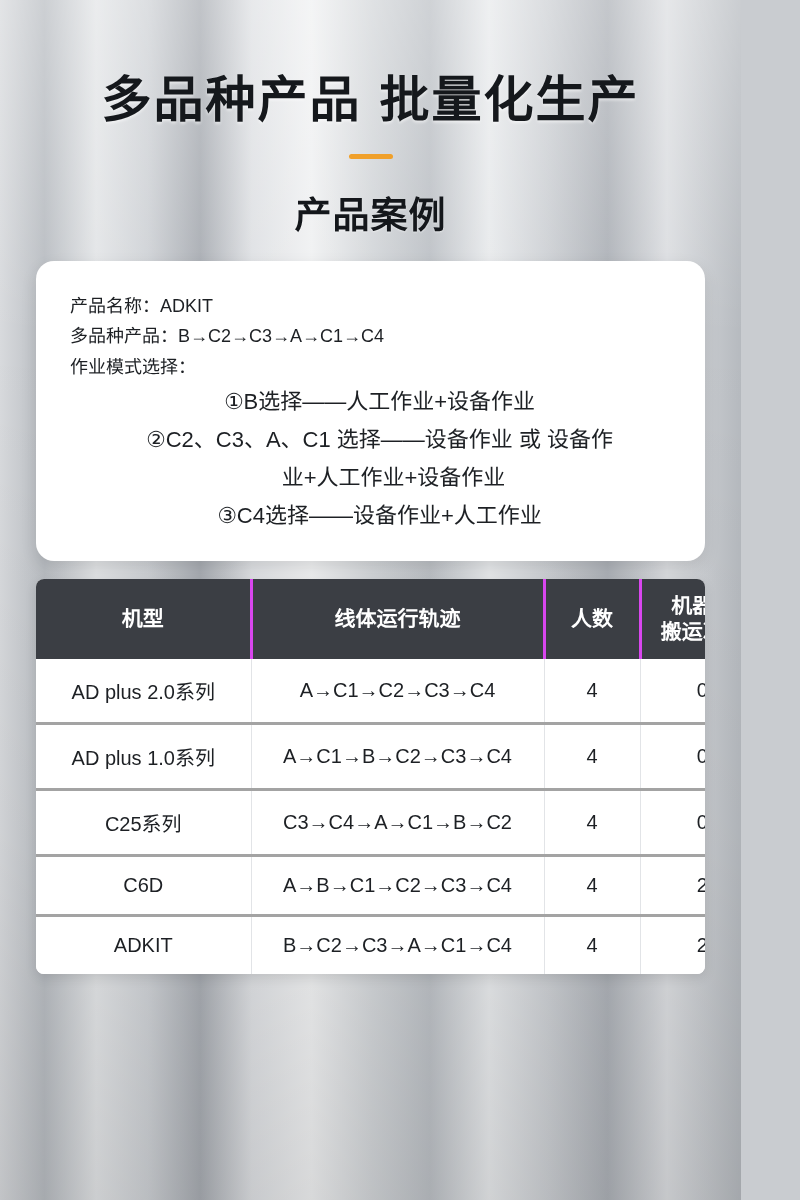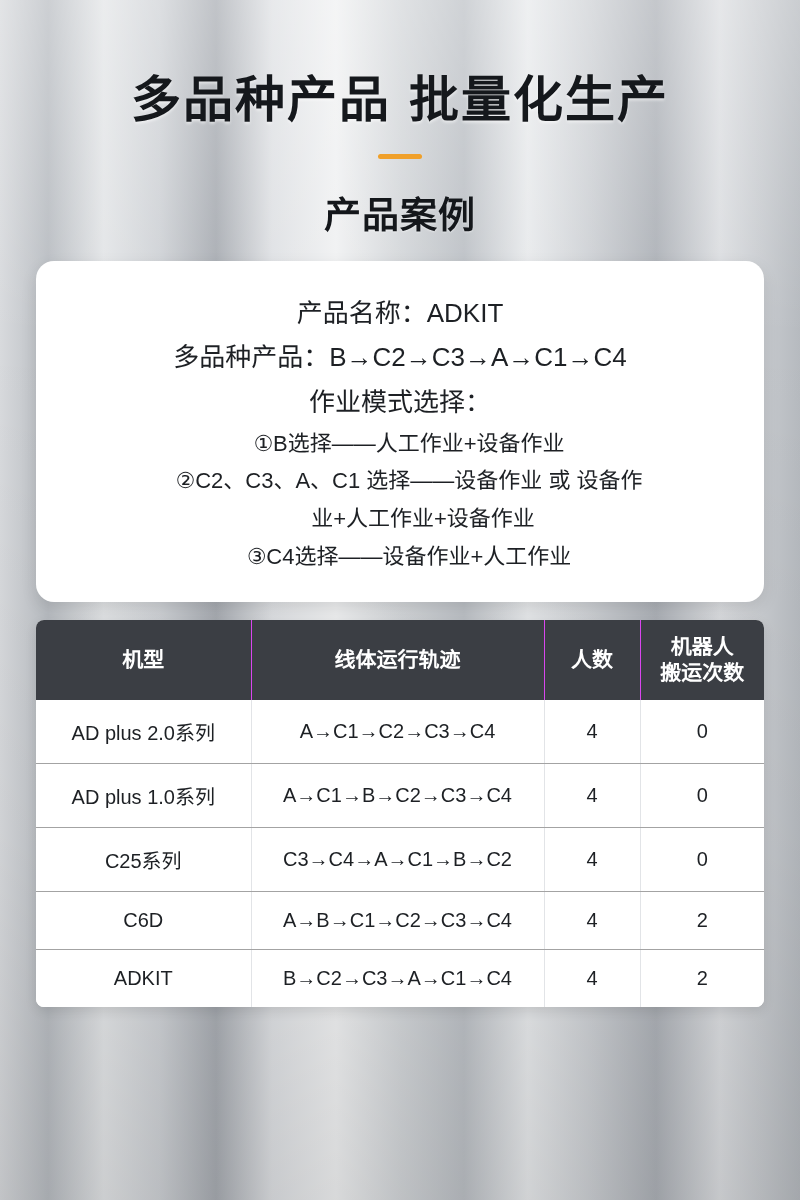--- a/index.html
+++ b/index.html
@@ -9,21 +9,21 @@
   body {
     width: 800px;
     height: 1200px;
     font-family: "Liberation Sans", "DejaVu Sans", sans-serif;
     background: #c9ccd0;
     overflow: hidden;
   }
 
   .page {
     position: relative;
-    width: 800px;
+    width: 741px;
     height: 1200px;
     box-sizing: border-box;
     
     background:
       linear-gradient(90deg,
         #d8dadd 0%,
         #b9bdc2 6%,
         #e3e5e7 13%,
         #cfd2d6 20%,
         #a9adb3 27%,
@@ -89,25 +89,24 @@
   
   .case-card {
     margin: 22px 36px 0 36px;
     background: #ffffff;
     border-radius: 18px;
     padding: 30px 34px 26px 34px;
     box-shadow: 0 6px 16px rgba(0,0,0,0.10);
     box-sizing: border-box;
   }
   .case-line {
-    font-size: 26px;
+    font-size: 18px;
     color: #1d2024;
     line-height: 1.72;
     white-space: nowrap;
-    text-align: center;
   }
   .case-sub {
     font-size: 22px;
     color: #1d2024;
     line-height: 1.72;
     padding-left: 18px;
     white-space: nowrap;
     text-align: center;
   }
   .case-sub.cont {
@@ -138,31 +137,31 @@
     background: #ffffff;
   }
   table.spec thead th {
     background: #3b3e44;
     color: #ffffff;
     font-size: 21px;
     font-weight: bold;
     padding: 14px 4px;
     text-align: center;
     line-height: 1.25;
-    border-right: 1px solid #d946ef;
+    border-right: 3px solid #d946ef;
   }
   table.spec thead th:last-child {
     border-right: none;
   }
   table.spec tbody td {
     font-size: 20px;
     color: #1d2024;
     text-align: center;
     padding: 17px 4px;
-    border-bottom: 1px solid #a3a3a3;
+    border-bottom: 3px solid #a3a3a3;
     border-right: 1px solid #e2e4e7;
     background: #ffffff;
     white-space: nowrap;
   }
   table.spec tbody td:last-child {
     border-right: none;
   }
   table.spec tbody tr:last-child td {
     border-bottom: none;
   }

